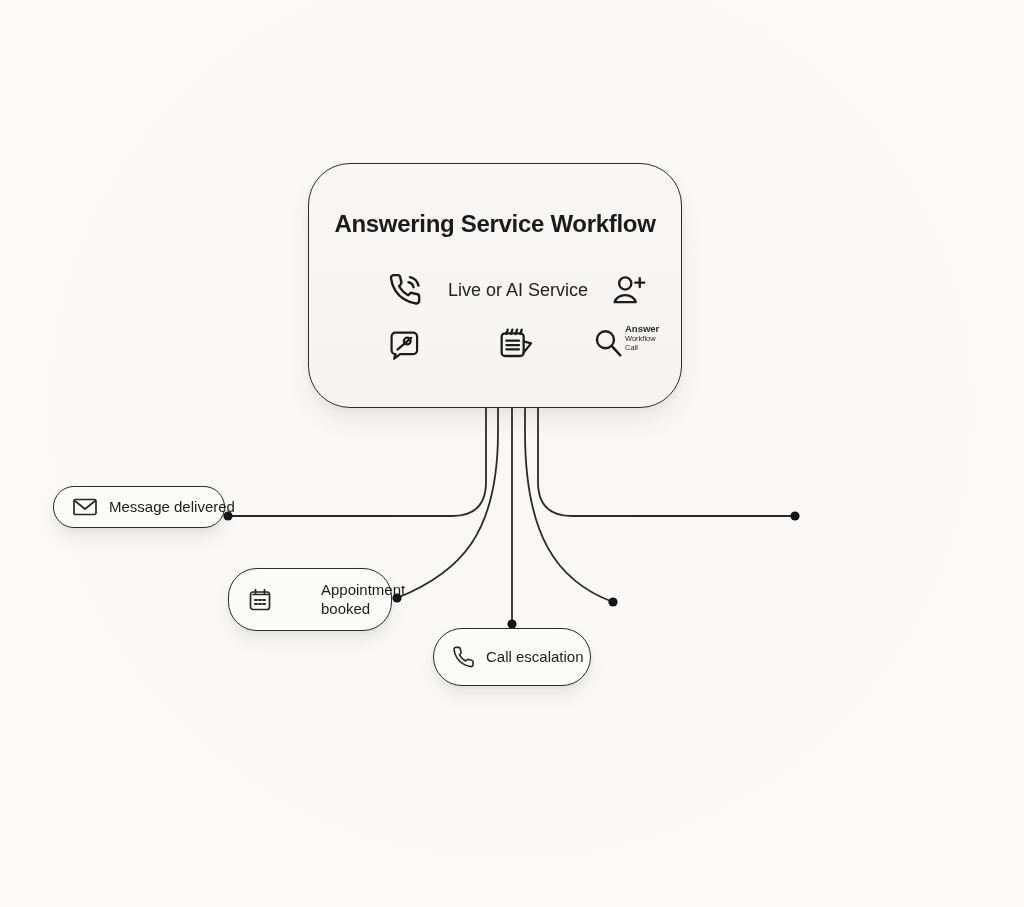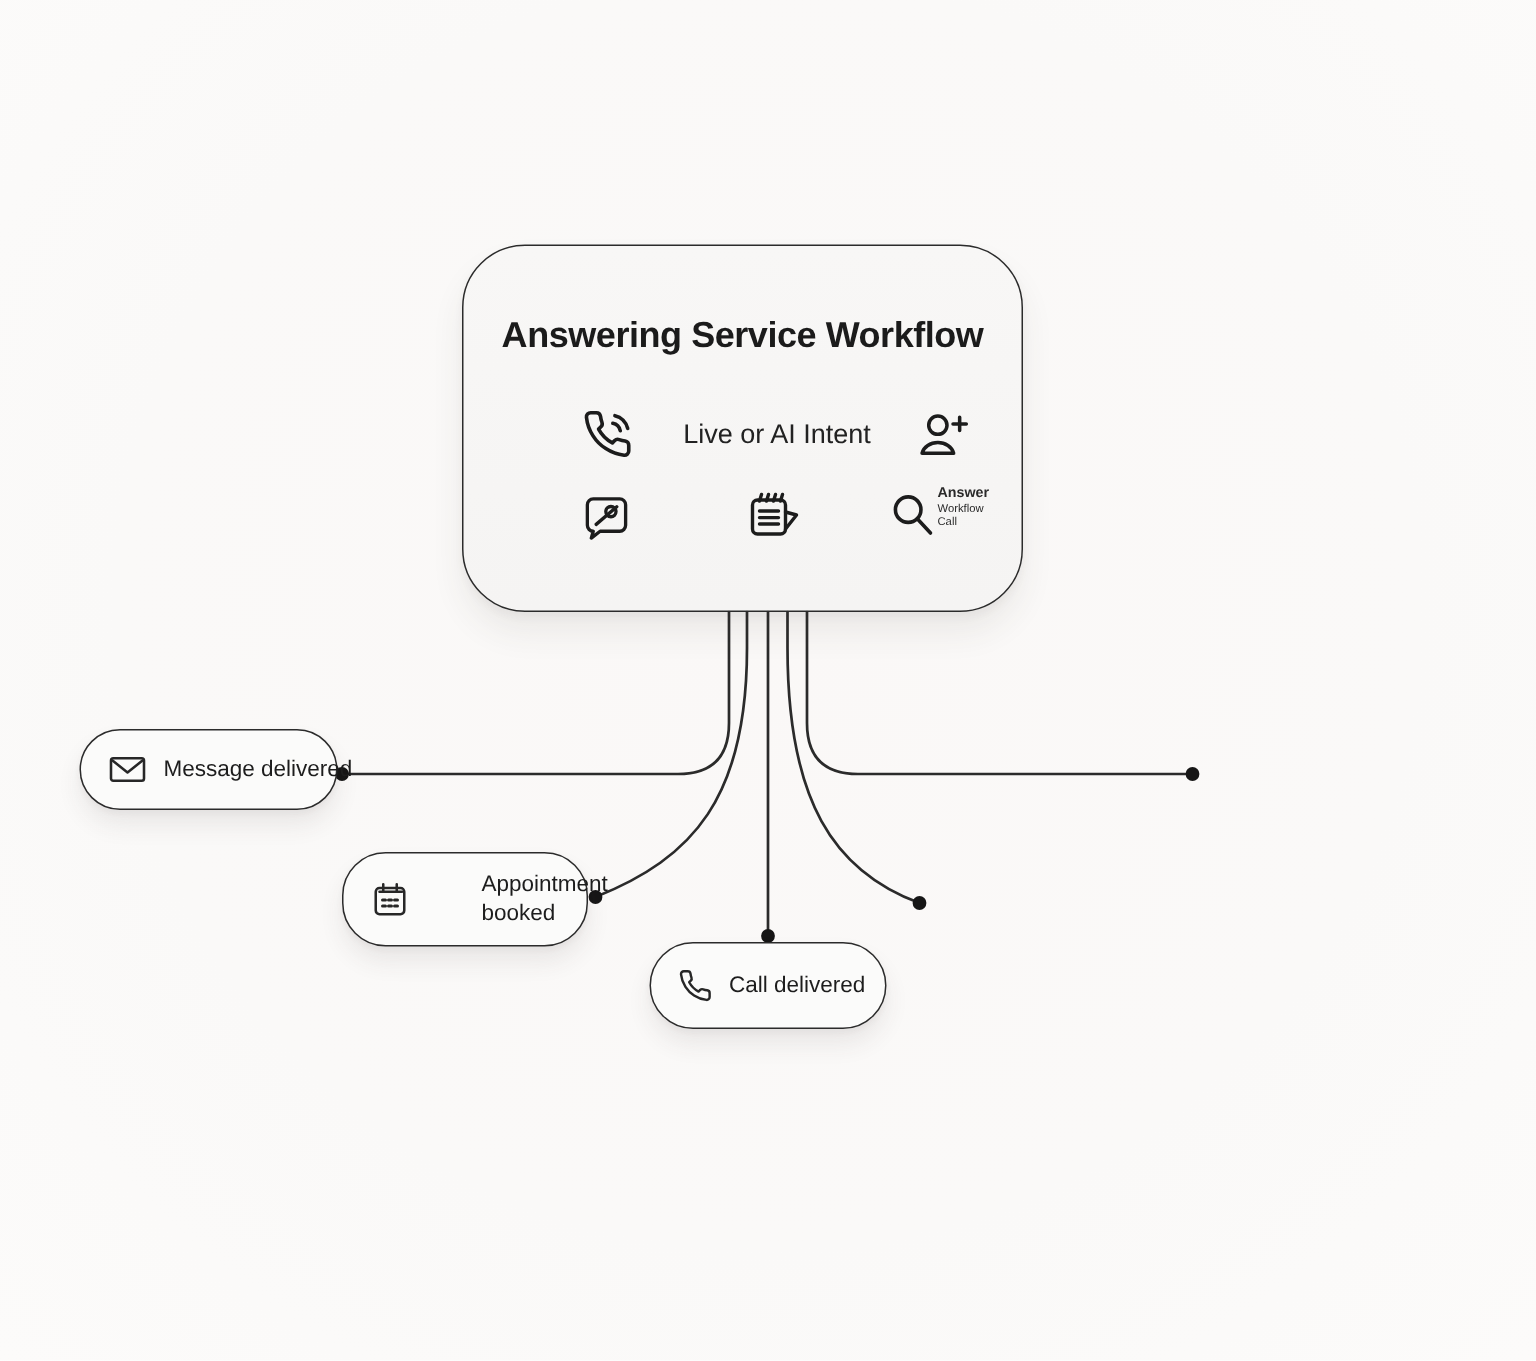--- a/index.html
+++ b/index.html
@@ -80,21 +80,21 @@
   <div class="main-card">
     <div class="main-title">Answering Service Workflow</div>
 
     <span class="abs-ic" style="left:96px;top:126px;">
       <svg class="st" width="34" height="34" viewBox="0 0 24 24">
         <path d="M22 16.9v2.6a2 2 0 0 1-2.2 2 19.8 19.8 0 0 1-8.6-3.1 19.5 19.5 0 0 1-6-6A19.8 19.8 0 0 1 2.1 3.7 2 2 0 0 1 4.1 1.5h2.6a2 2 0 0 1 2 1.7c.12.96.35 1.9.68 2.8a2 2 0 0 1-.45 2.1L7.8 9.2a16 16 0 0 0 6.5 6.5l1.1-1.1a2 2 0 0 1 2.1-.45c.9.33 1.84.56 2.8.68a2 2 0 0 1 1.7 2.07z"></path>
         <path d="M14.5 6.5a4.5 4.5 0 0 1 3.5 3.5"></path>
         <path d="M15.5 2.9a8 8 0 0 1 6 6"></path>
       </svg>
     </span>
-    <span class="answer-label">Live or AI Intent</span>
+    <span class="answer-label">Live or AI Service</span>
     <span class="abs-ic" style="left:319px;top:125px;">
       <svg class="st" width="36" height="32" viewBox="0 0 26 22">
         <circle cx="11" cy="7" r="4.4"></circle>
         <path d="M3.4 20.5a7.8 6.6 0 0 1 15.2 0z"></path>
         <path d="M21.5 3.2v6.4 M18.3 6.4h6.4"></path>
       </svg>
     </span>
 
     <span class="abs-ic" style="left:95px;top:181px;">
       <svg class="st" width="34" height="34" viewBox="0 0 26 26">
@@ -117,21 +117,21 @@
         <path d="M14 13.5 L20 20"></path>
       </svg>
     </span>
     <span class="search-note">
       <span class="l1">Answer</span>
       <span class="l2">Workflow</span>
       <span class="l3">Call</span>
     </span>
   </div>
 
-  <div class="node" style="left:53px;top:486px;width:172px;height:54px;">
+  <div class="node" style="left:53px;top:486px;width:172px;height:42px;">
     <span class="icon">
       <svg class="st" width="26" height="22" viewBox="0 0 26 22">
         <rect x="2" y="3.5" width="22" height="15" rx="1.5"></rect>
         <path d="M3 5 L13 13 L23 5"></path>
       </svg>
     </span>
     <span class="label nowrap">Message delivered</span>
   </div>
 
   <div class="node" style="left:228px;top:568px;width:164px;height:63px;gap:48px;">
@@ -144,18 +144,18 @@
     </span>
     <span class="label">Appointment booked</span>
   </div>
 
   <div class="node" style="left:433px;top:628px;width:158px;height:58px;">
     <span class="icon">
       <svg class="st" width="23" height="23" viewBox="0 0 24 24">
         <path d="M22 16.9v2.6a2 2 0 0 1-2.2 2 19.8 19.8 0 0 1-8.6-3.1 19.5 19.5 0 0 1-6-6A19.8 19.8 0 0 1 2.1 3.7 2 2 0 0 1 4.1 1.5h2.6a2 2 0 0 1 2 1.7c.12.96.35 1.9.68 2.8a2 2 0 0 1-.45 2.1L7.8 9.2a16 16 0 0 0 6.5 6.5l1.1-1.1a2 2 0 0 1 2.1-.45c.9.33 1.84.56 2.8.68a2 2 0 0 1 1.7 2.07z"></path>
       </svg>
     </span>
-    <span class="label nowrap">Call delivered</span>
+    <span class="label nowrap">Call escalation</span>
   </div>
 
 
 
 </div>
 
 </body></html>

